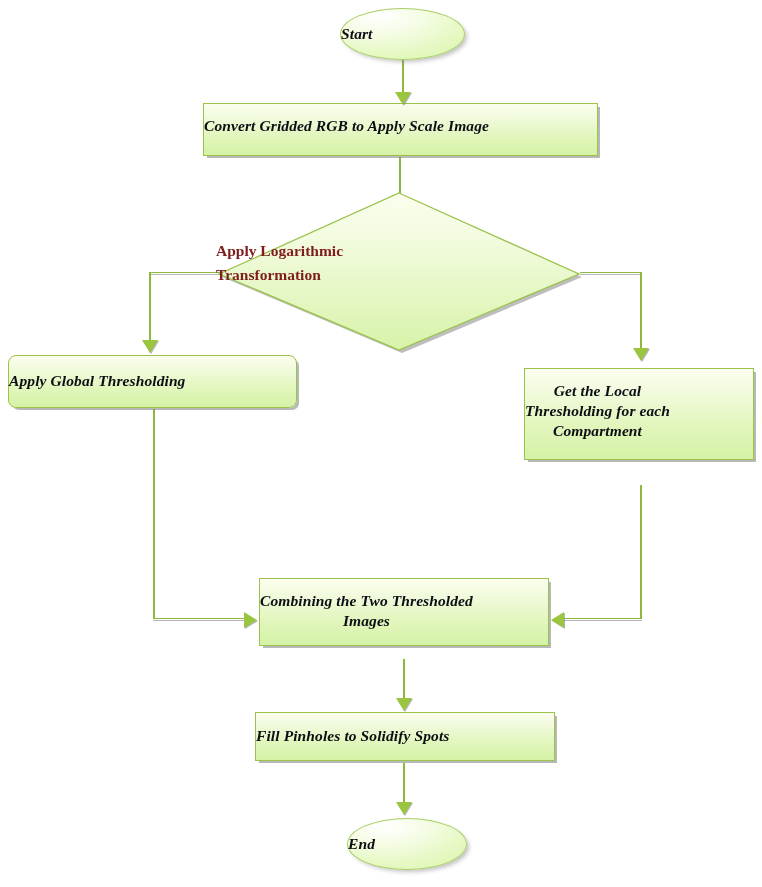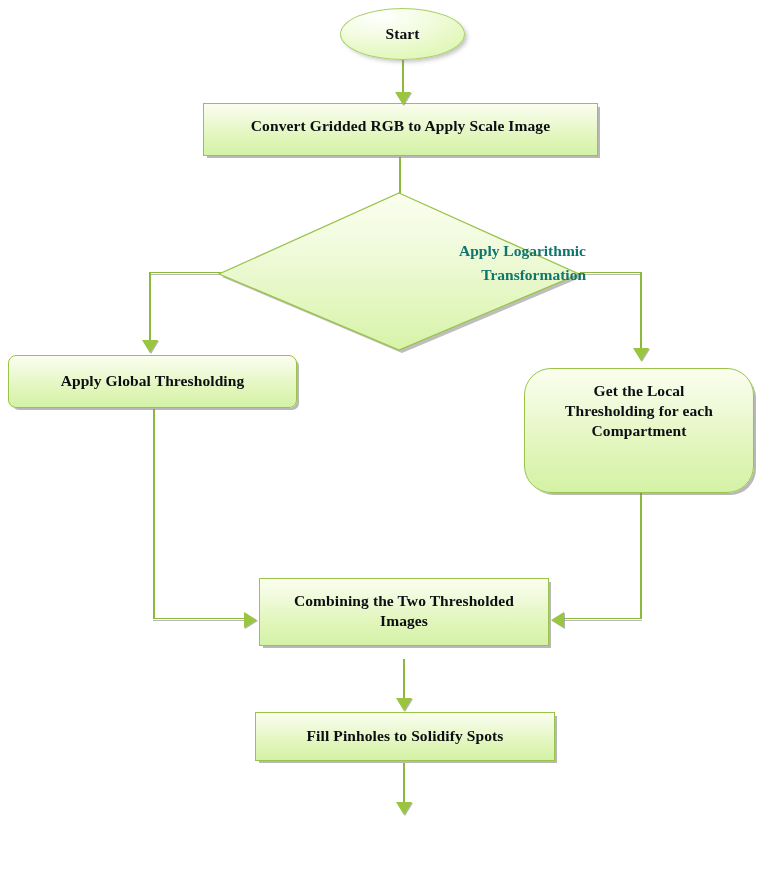--- a/index.html
+++ b/index.html
@@ -21,28 +21,29 @@
     top: 0;
     width: 762px;
     height: 887px;
   }
 
   
   .node {
     position: absolute;
     box-sizing: border-box;
     display: flex;
-    justify-content: center;
+    justify-content: flex-start;
     color: #0d0d14;
     font-weight: bold;
     font-size: 15.5px;
     line-height: 1.30;
     text-align: center;
     letter-spacing: 0.1px;
     z-index: 3;
+    font-style: italic;
   }
 
   .node-label {
     display: block;
     white-space: pre-line;
   }
 
   
   .proc {
     border: 1px solid #9ac34a;
@@ -67,22 +68,22 @@
 
   
   .diamond-wrap {
     position: absolute;
     z-index: 3;
   }
   .diamond-label {
     position: absolute;
     left: 0;
     width: 100%;
-    text-align: right;
-    color: #0f766e;
+    text-align: left;
+    color: #7f1d1d;
     font-weight: bold;
     font-size: 15.5px;
     line-height: 1.55;
     white-space: pre-line;
   }
 
   
   
   .vline {
     position: absolute;
@@ -184,29 +185,32 @@
       <polygon points="183,2 363,83 183,159 3,83" fill="url(#diaGrad)" stroke="#9ac34a" stroke-width="1.3"></polygon>
     </svg>
     <span class="diamond-label" style="top:48px;">Apply Logarithmic
 Transformation</span>
   </div>
 
   <div class="node proc center-v" style="left:8px; top:355px; width:289px; height:53px;border-radius:8px;">
     <span class="node-label">Apply Global Thresholding</span>
   </div>
 
-  <div class="node proc" style="left:524px; top:368px; width:230px; height:125px;border-radius:27px;">
+  <div class="node proc" style="left:524px; top:368px; width:230px; height:92px;">
     <span class="node-label">Get the Local
 Thresholding for each
 Compartment</span>
   </div>
 
   <div class="node proc" style="left:259px; top:578px; width:290px; height:68px;">
     <span class="node-label">Combining the Two Thresholded
 Images</span>
   </div>
 
   <div class="node proc center-v" style="left:255px; top:712px; width:300px; height:49px;">
     <span class="node-label">Fill Pinholes to Solidify Spots</span>
   </div>
 
+  <div class="node term" style="left:347px; top:818px; width:120px; height:52px;">
+    <span class="node-label">End</span>
+  </div>
 
 </div>
 
 </body></html>

